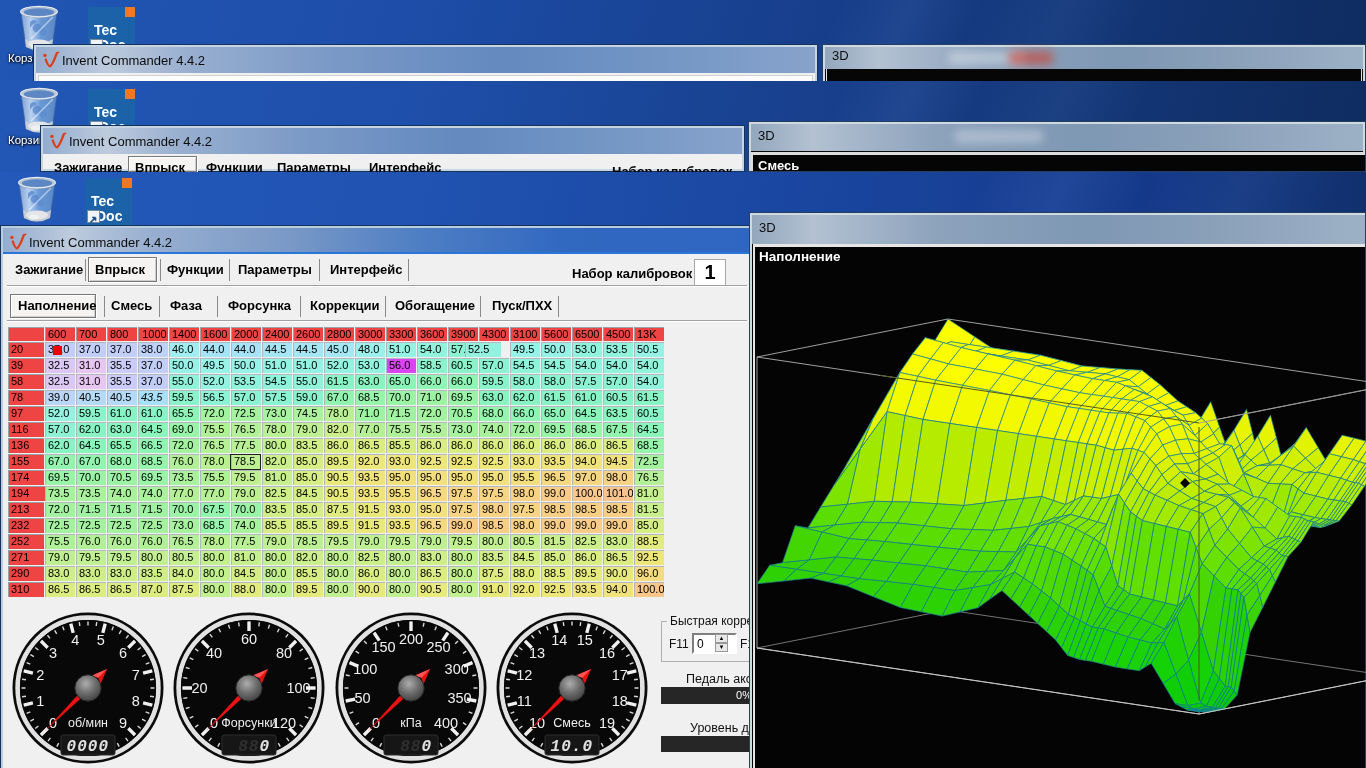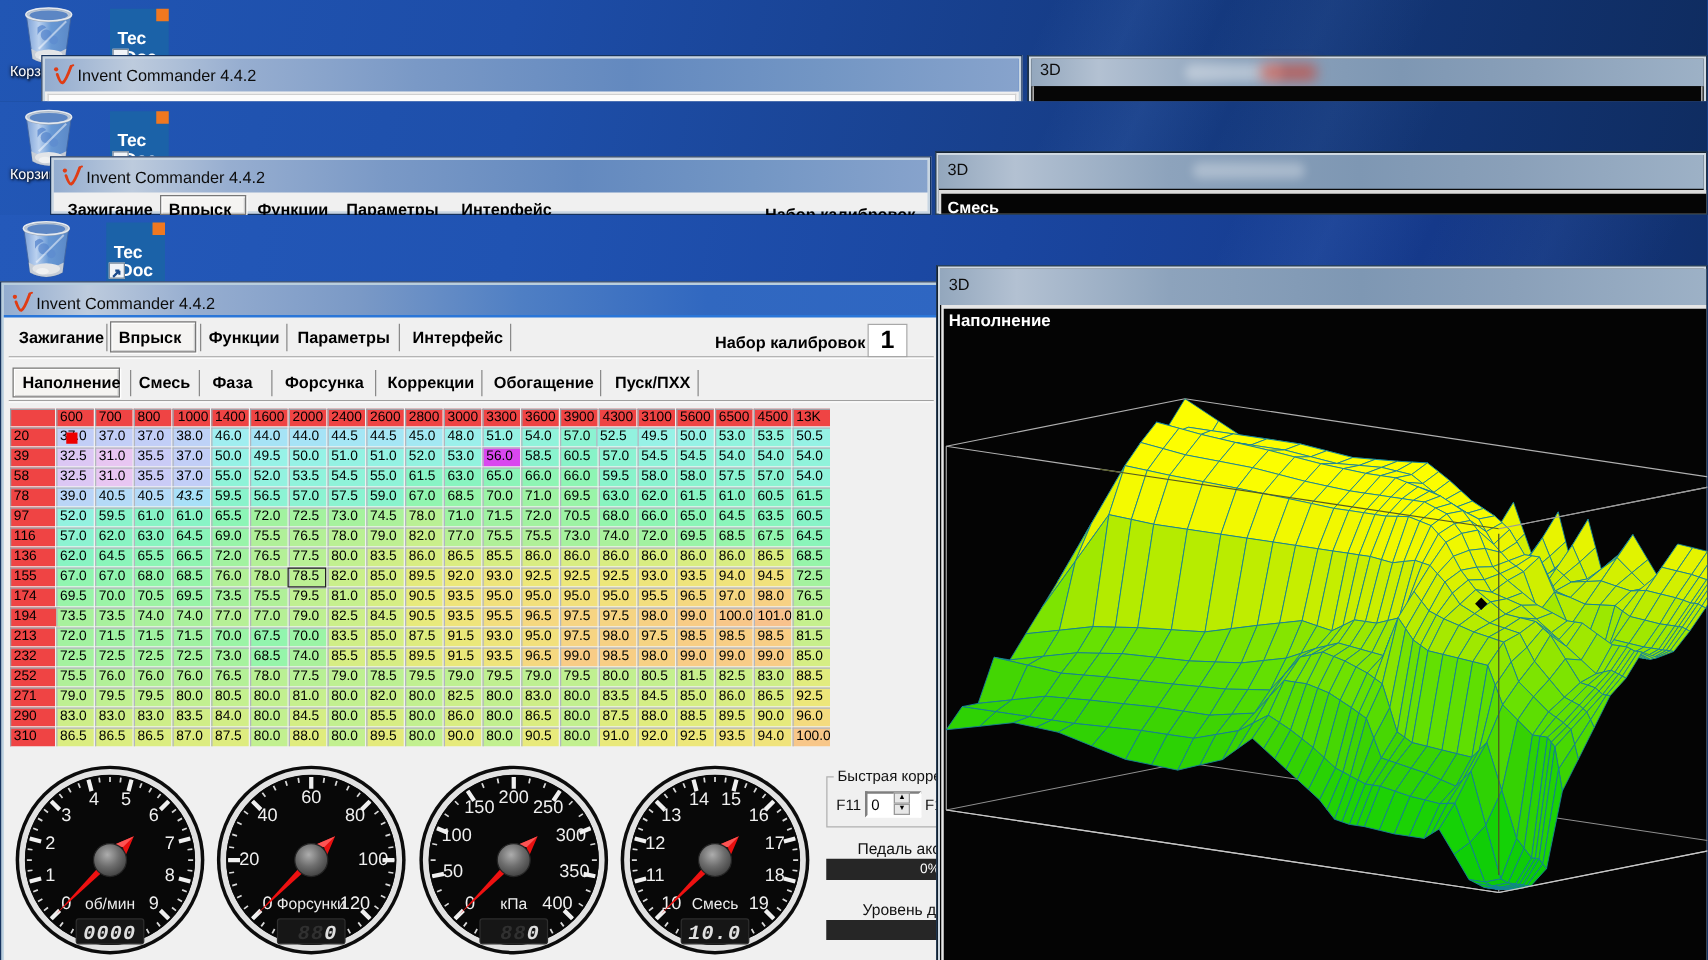--- a/index.html
+++ b/index.html
@@ -230,21 +230,21 @@
       <div class="tc" style="left:161px;top:15px;width:30px;height:15px;background:#a0eef0;">46.0</div>
       <div class="tc" style="left:192px;top:15px;width:30px;height:15px;background:#a6e3f6;">44.0</div>
       <div class="tc" style="left:223px;top:15px;width:30px;height:15px;background:#a6e3f6;">44.0</div>
       <div class="tc" style="left:254px;top:15px;width:30px;height:15px;background:#a5e6f5;">44.5</div>
       <div class="tc" style="left:285px;top:15px;width:30px;height:15px;background:#a5e6f5;">44.5</div>
       <div class="tc" style="left:316px;top:15px;width:30px;height:15px;background:#a3e8f3;">45.0</div>
       <div class="tc" style="left:347px;top:15px;width:30px;height:15px;background:#9bf0eb;">48.0</div>
       <div class="tc" style="left:378px;top:15px;width:30px;height:15px;background:#94f2e3;">51.0</div>
       <div class="tc" style="left:409px;top:15px;width:30px;height:15px;background:#90f3db;">54.0</div>
       <div class="tc" style="left:440px;top:15px;width:30px;height:15px;background:#8cf3d2;">57.0</div>
-      <div class="tc" style="left:469px;top:15px;width:36px;height:15px;background:#92f2df;">52.5</div>
+      <div class="tc" style="left:457px;top:15px;width:36px;height:15px;background:#92f2df;">52.5</div>
       <div class="tc" style="left:502px;top:15px;width:30px;height:15px;background:#97f2e7;">49.5</div>
       <div class="tc" style="left:533px;top:15px;width:30px;height:15px;background:#96f2e6;">50.0</div>
       <div class="tc" style="left:564px;top:15px;width:30px;height:15px;background:#91f3de;">53.0</div>
       <div class="tc" style="left:595px;top:15px;width:30px;height:15px;background:#90f3dc;">53.5</div>
       <div class="tc" style="left:626px;top:15px;width:30px;height:15px;background:#95f2e5;">50.5</div>
       <div class="tc th" style="left:0;top:31px;width:36px;height:15px;">39</div>
       <div class="tc" style="left:37px;top:31px;width:30px;height:15px;background:#dcc7f4;">32.5</div>
       <div class="tc" style="left:68px;top:31px;width:30px;height:15px;background:#e8c6f2;">31.0</div>
       <div class="tc" style="left:99px;top:31px;width:30px;height:15px;background:#cacbf6;">35.5</div>
       <div class="tc" style="left:130px;top:31px;width:30px;height:15px;background:#c2cef7;">37.0</div>

